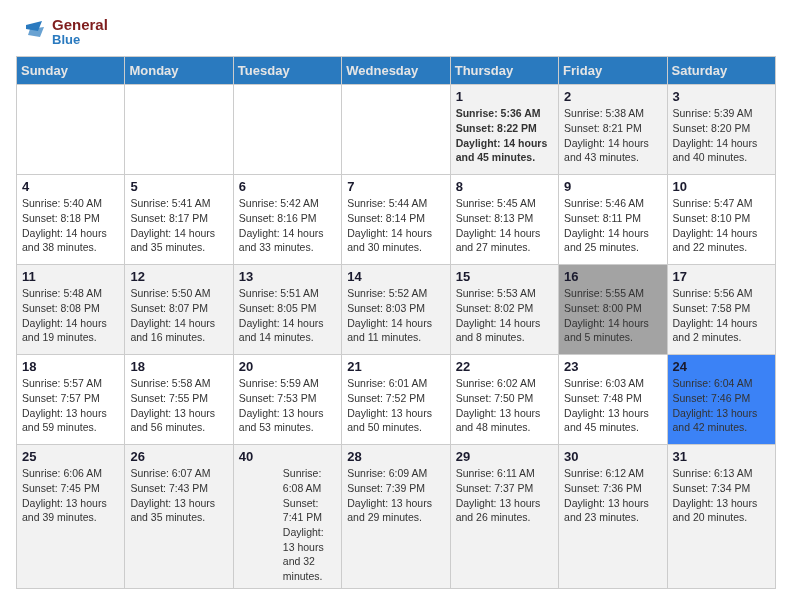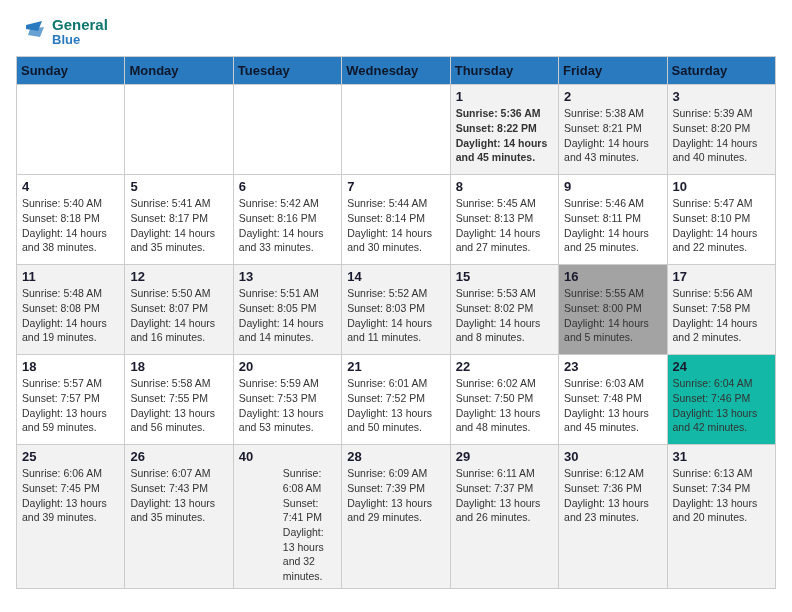--- a/index.html
+++ b/index.html
@@ -33,21 +33,21 @@
       font-size: 16px;
       color: #333;
     }
     .calendar {
       width: 100%;
       border-collapse: collapse;
       font-size: 11px;
     }
     .calendar th {
       background: #2a7abf;
-      color: #0f172a;
+      color: #e5e5e5;
       padding: 6px 4px;
       text-align: left;
       font-size: 13px;
       font-weight: bold;
       border: 1px solid #ccc;
     }
     .calendar td {
       border: 1px solid #ccc;
       vertical-align: top;
       padding: 4px 5px;
@@ -81,21 +81,21 @@
 <body>
 
 <div class="header">
   <div class="logo">
   <div style="display:flex; align-items:center; gap:6px;">
     <svg width="30" height="30" viewBox="0 0 30 30">
       <polygon points="10,8 26,4 22,14 10,12" fill="#2a7abf"></polygon>
       <polygon points="14,12 28,10 24,20 12,18" fill="#2a7abf" opacity="0.7"></polygon>
     </svg>
     <div style="line-height:1.15;">
-      <div style="font-size:15px; font-weight:bold; color:#0f766e;">General</div>
+      <div style="font-size:15px; font-weight:bold; color:#7f1d1d;">General</div>
       <div style="font-size:13px; font-weight:bold; color:#2a7abf;">Blue</div>
     </div>
   </div>
 </div>
   <div class="title-block">
     <div class="month-title"></div>
     <div class="location"></div>
   </div>
 </div>
 
@@ -277,21 +277,21 @@
 Daylight: 13 hours
 and 48 minutes.</div>
         </td>
         <td style="background: rgb(255, 255, 255);">
           <span class="day-number">23</span>
           <div class="day-info" style="white-space: pre-line;">Sunrise: 6:03 AM
 Sunset: 7:48 PM
 Daylight: 13 hours
 and 45 minutes.</div>
         </td>
-        <td style="background: #14b8a6;">
+        <td style="background: #3b82f6;">
           <span class="day-number">24</span>
           <div class="day-info" style="white-space: pre-line;">Sunrise: 6:04 AM
 Sunset: 7:46 PM
 Daylight: 13 hours
 and 42 minutes.</div>
         </td>
       </tr>
       <tr>
         <td style="background: rgb(242, 242, 242);">
           <span class="day-number">25</span>

